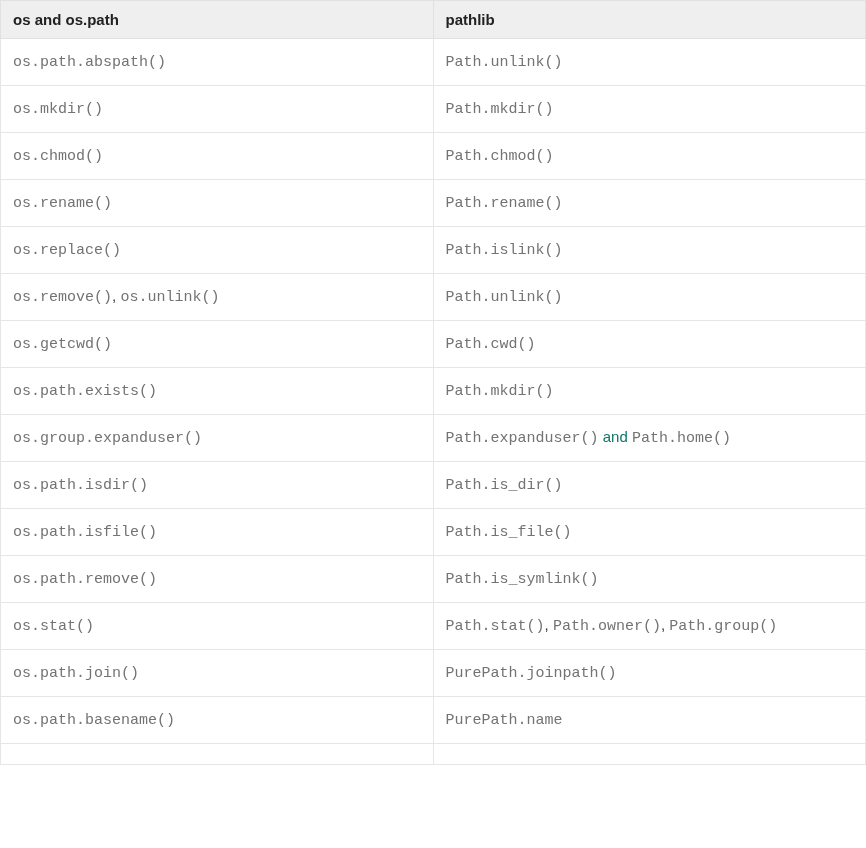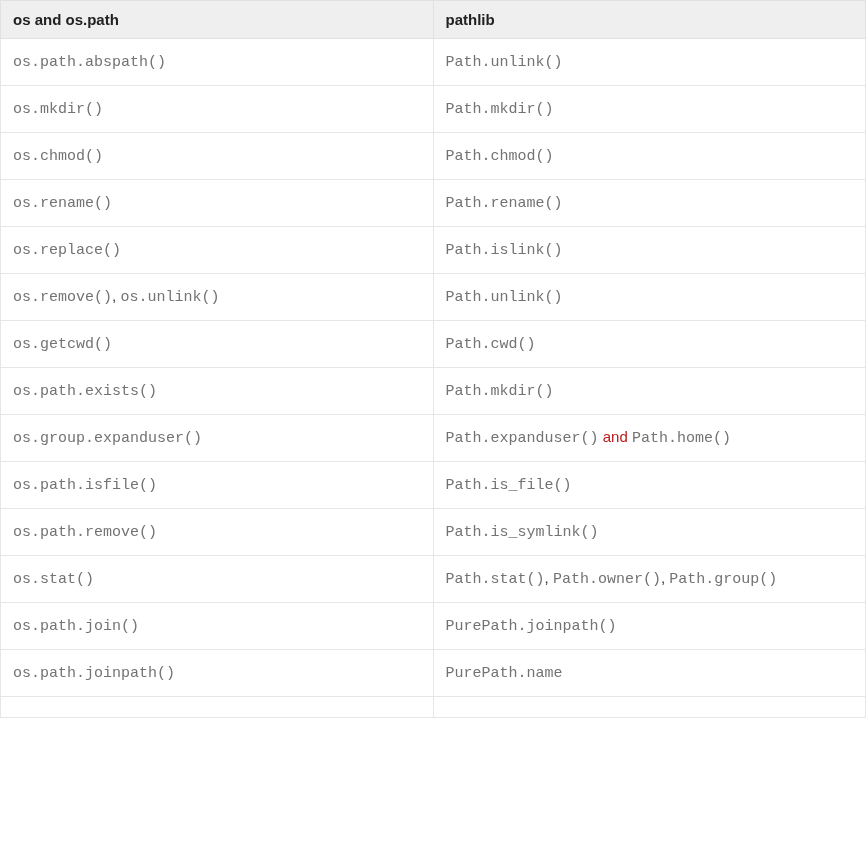--- a/index.html
+++ b/index.html
@@ -35,21 +35,21 @@
   .code {
     font-family: Liberation Mono, monospace;
     color: #737373;
     white-space: nowrap;
   }
   .sep {
     color: #333;
     font-family: -apple-system, BlinkMacSystemFont, "Segoe UI", sans-serif;
   }
   .connector {
-    color: #b91c1c;
+    color: #0f766e;
     font-family: -apple-system, BlinkMacSystemFont, "Segoe UI", sans-serif;
     text-align: center;
   }
   .wrap { position: relative; width: 866px; }
 </style>
 </head>
 <body>
 
 <div class="wrap">
 <table>
@@ -90,37 +90,41 @@
         </tr>
         <tr>
           <td><span class="code">os.path.exists()</span></td>
           <td><span class="code">Path.mkdir()</span></td>
         </tr>
         <tr>
           <td><span class="code">os.group.expanduser()</span></td>
           <td><span class="code">Path.expanduser()</span><span class="connector"> and </span><span class="code">Path.home()</span></td>
         </tr>
         <tr>
+          <td><span class="code">os.path.isdir()</span></td>
+          <td><span class="code">Path.is_dir()</span></td>
+        </tr>
+        <tr>
           <td><span class="code">os.path.isfile()</span></td>
           <td><span class="code">Path.is_file()</span></td>
         </tr>
         <tr>
           <td><span class="code">os.path.remove()</span></td>
           <td><span class="code">Path.is_symlink()</span></td>
         </tr>
         <tr>
           <td><span class="code">os.stat()</span></td>
           <td><span class="code">Path.stat()</span><span class="sep">, </span><span class="code">Path.owner()</span><span class="sep">, </span><span class="code">Path.group()</span></td>
         </tr>
         <tr>
           <td><span class="code">os.path.join()</span></td>
           <td><span class="code">PurePath.joinpath()</span></td>
         </tr>
         <tr>
-          <td><span class="code">os.path.joinpath()</span></td>
+          <td><span class="code">os.path.basename()</span></td>
           <td><span class="code">PurePath.name</span></td>
         </tr>
         <tr>
           <td></td>
           <td></td>
         </tr>
       </tbody>
 </table>
 
 </div>

